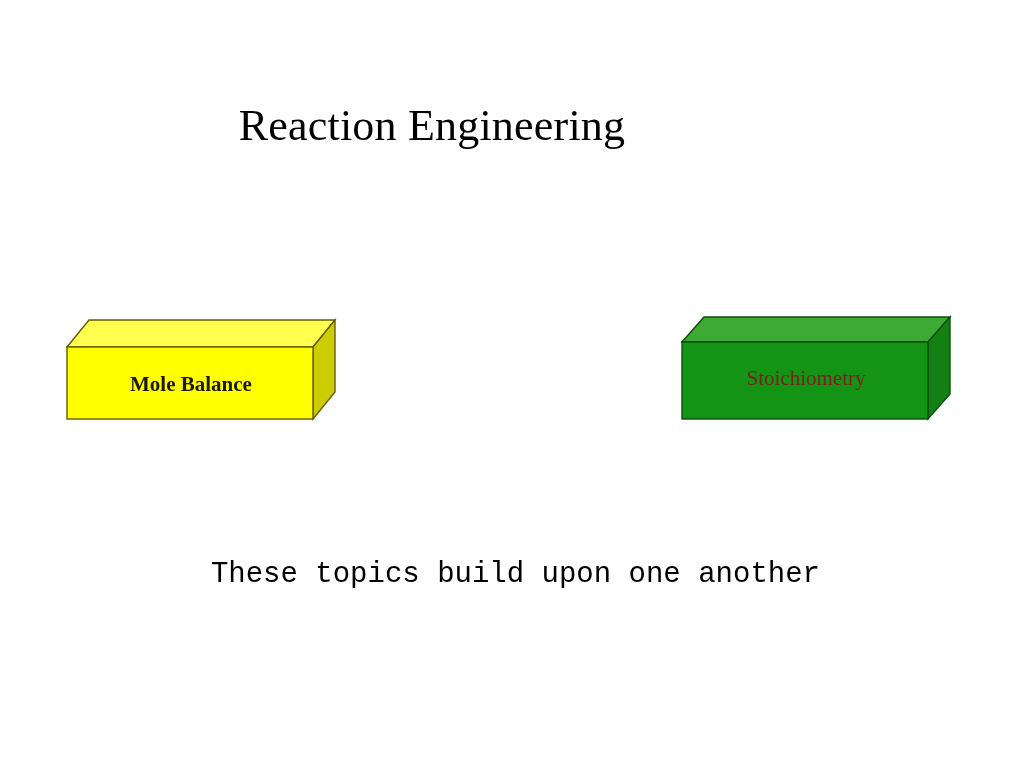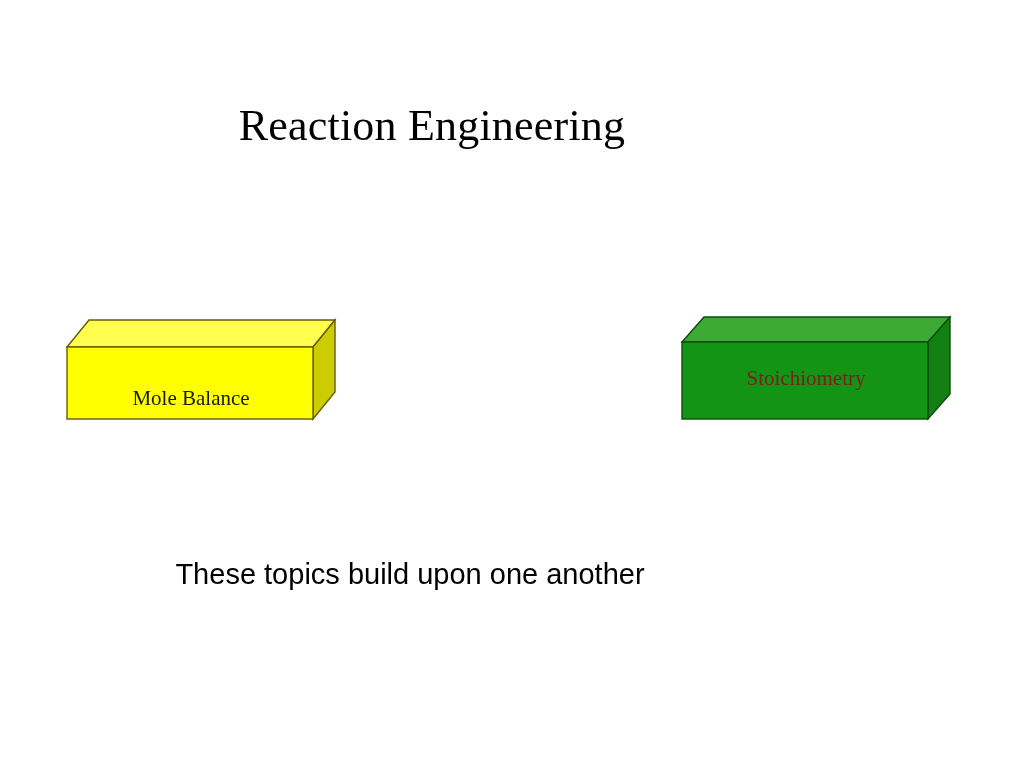--- a/index.html
+++ b/index.html
@@ -68,40 +68,41 @@
     pointer-events: none;
   }
 
   
   #box-mole-balance  { left: 62px;  top: 312px; }
   #box-rate-laws     { left: 369px; top: 312px; }
   #box-stoichiometry { left: 677px; top: 312px; }
 
   
   #label-mole-balance {
-    left: 5px; top: 76px; width: 248px;
+    left: 5px; top: 62px; width: 248px;
     color: #1a1a09;
+    font-weight: bold;
   }
   #label-rate-laws {
     left: 5px; top: 57px; width: 248px;
     color: #160416;
   }
   #label-stoichiometry {
     left: 5px; top: 56px; width: 248px;
     color: #7f1d1d;
   }
 
   
   .caption {
     position: absolute;
     left: 0;
     top: 559px;
     width: 820px;
-    text-align: center;
-    font-family: Liberation Sans, sans-serif;
+    text-align: right;
+    font-family: Liberation Mono, monospace;
     font-size: 29px;
     line-height: 1.1;
     color: #000000;
     white-space: nowrap;
   }
 </style>
 </head>
 <body>
 
 <div class="slide">

